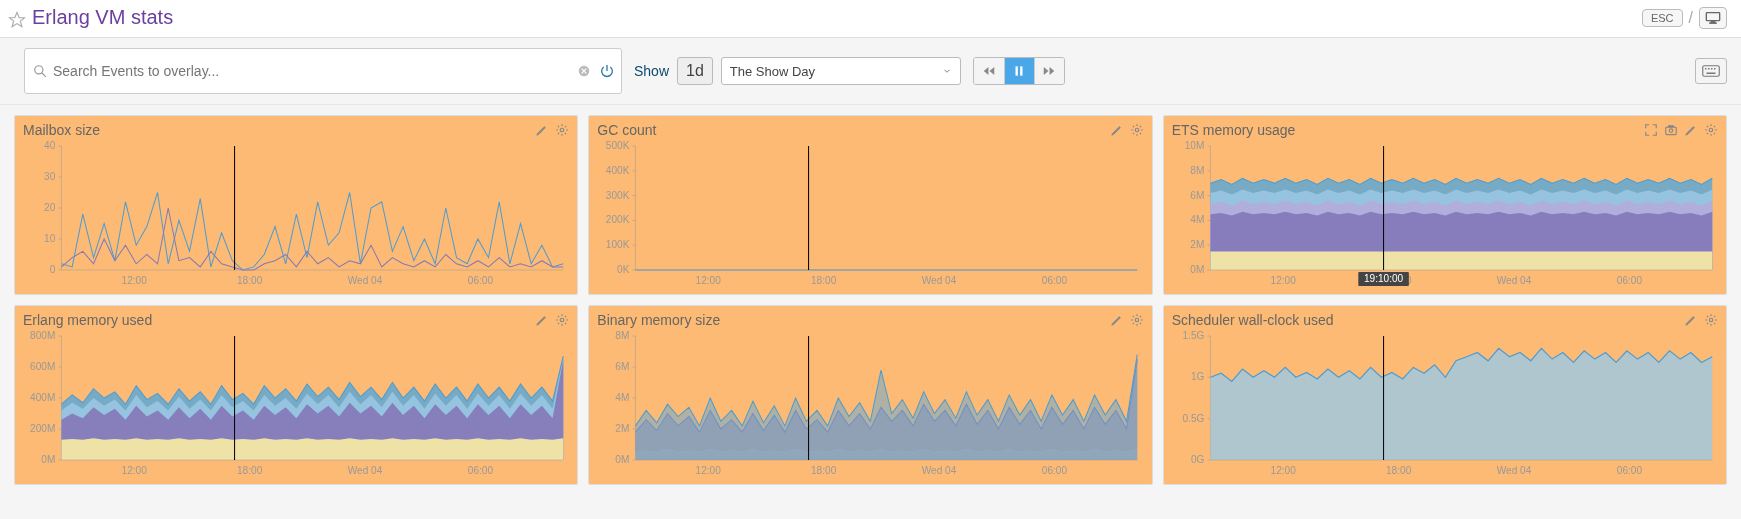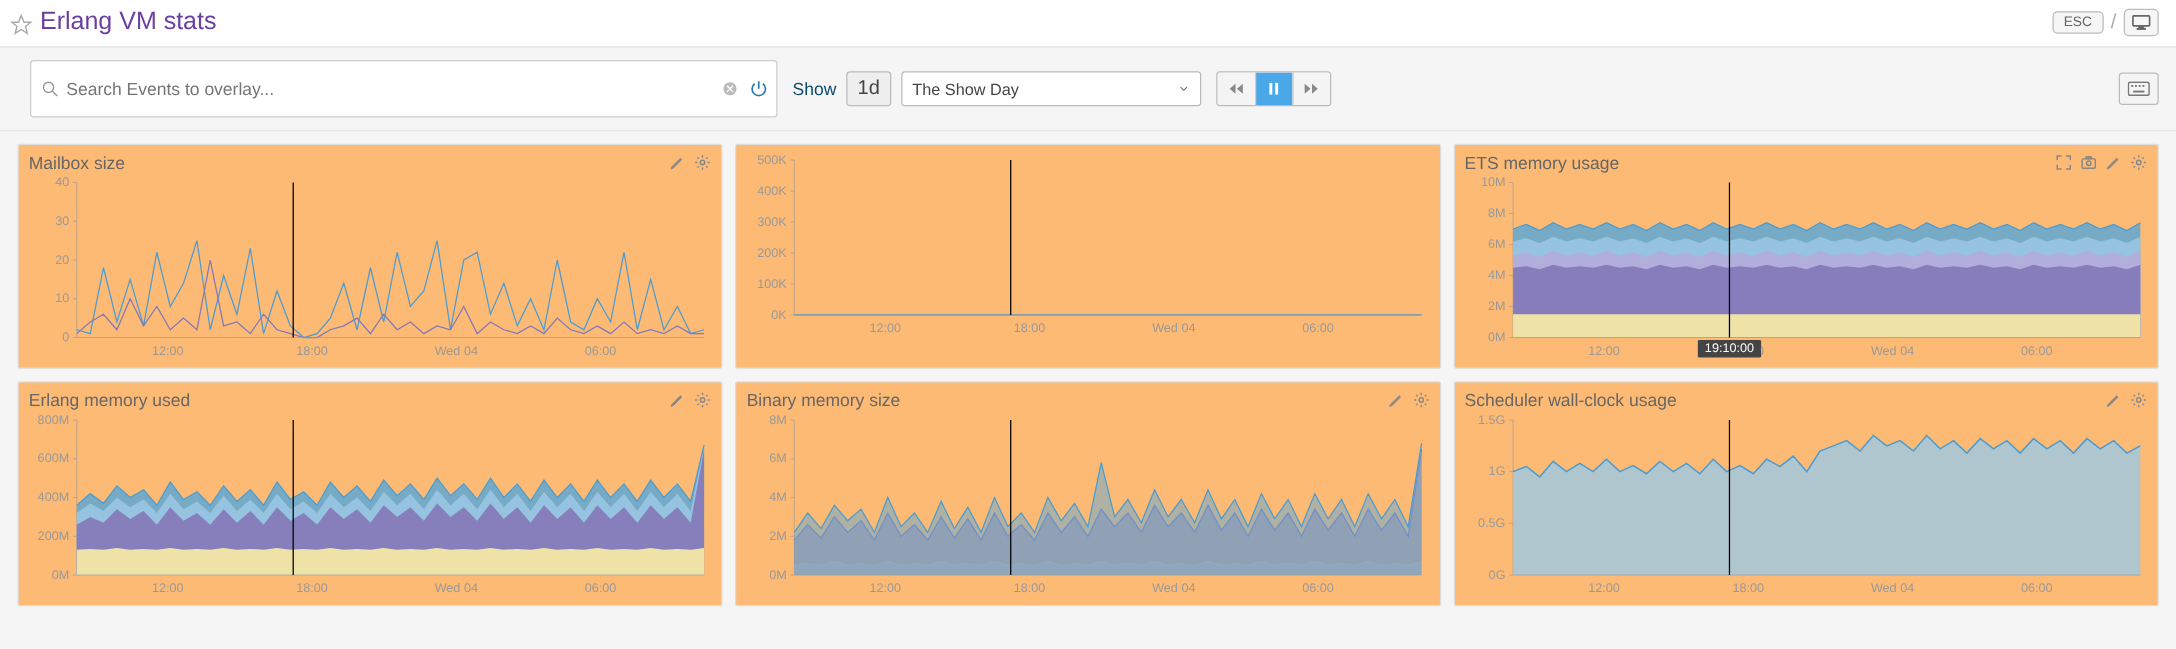--- a/index.html
+++ b/index.html
@@ -227,20 +227,32 @@
             <text x="224" y="144" text-anchor="middle">18:00</text>
             <text x="338.08" y="144" text-anchor="middle">Wed 04</text>
             <text x="452.16" y="144" text-anchor="middle">06:00</text>
             <line x1="38" x2="534" y1="130" y2="130" stroke="#999" stroke-width="0.5"></line>
           </g>
           <line class="cursor-line" x1="209.11999999999998" x2="209.11999999999998" y1="6" y2="130"></line>
         </svg>
       </div>
   </div>
     <div class="panel">
+    <div class="panel-head">
+      <div class="panel-title">GC count</div>
+      <div class="panel-actions">
+          <svg viewBox="0 0 24 24">
+            <path d="M3 21l3-1 12-12-2-2L4 18l-1 3z" fill="#888"></path>
+          </svg>
+          <svg viewBox="0 0 24 24">
+            <circle cx="12" cy="12" r="3" fill="none" stroke="#888" stroke-width="2"></circle>
+            <path d="M12 2v3M12 19v3M2 12h3M19 12h3M5 5l2 2M17 17l2 2M19 5l-2 2M7 17l-2 2" stroke="#888" stroke-width="2"></path>
+          </svg>
+        </div>
+    </div>
     <div class="chart-body">
         <svg class="chart-svg" viewBox="0 0 540 150" preserveAspectRatio="none">
           <g class="y-axis">
             <text x="32" y="133" text-anchor="end">0K</text>
             <line x1="35" x2="38" y1="130" y2="130"></line>
             <text x="32" y="108.2" text-anchor="end">100K</text>
             <line x1="35" x2="38" y1="105.2" y2="105.2"></line>
             <text x="32" y="83.4" text-anchor="end">200K</text>
             <line x1="35" x2="38" y1="80.4" y2="80.4"></line>
             <text x="32" y="58.60000000000001" text-anchor="end">300K</text>
@@ -407,21 +419,21 @@
             <text x="338.08" y="144" text-anchor="middle">Wed 04</text>
             <text x="452.16" y="144" text-anchor="middle">06:00</text>
             <line x1="38" x2="534" y1="130" y2="130" stroke="#999" stroke-width="0.5"></line>
           </g>
           <line class="cursor-line" x1="209.11999999999998" x2="209.11999999999998" y1="6" y2="130"></line>
         </svg>
       </div>
   </div>
     <div class="panel">
     <div class="panel-head">
-      <div class="panel-title">Scheduler wall-clock usage</div>
+      <div class="panel-title">Scheduler wall-clock used</div>
       <div class="panel-actions">
           <svg viewBox="0 0 24 24">
             <path d="M3 21l3-1 12-12-2-2L4 18l-1 3z" fill="#888"></path>
           </svg>
           <svg viewBox="0 0 24 24">
             <circle cx="12" cy="12" r="3" fill="none" stroke="#888" stroke-width="2"></circle>
             <path d="M12 2v3M12 19v3M2 12h3M19 12h3M5 5l2 2M17 17l2 2M19 5l-2 2M7 17l-2 2" stroke="#888" stroke-width="2"></path>
           </svg>
         </div>
     </div>

